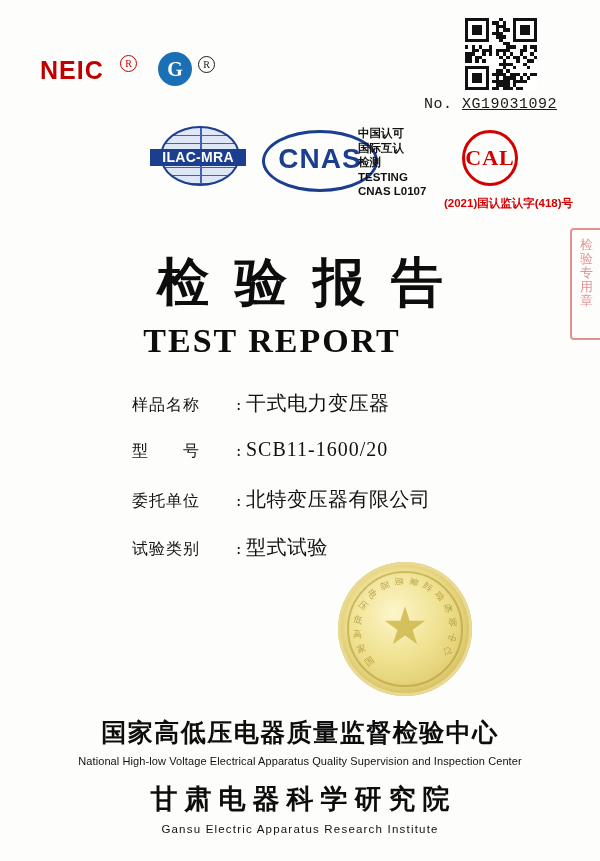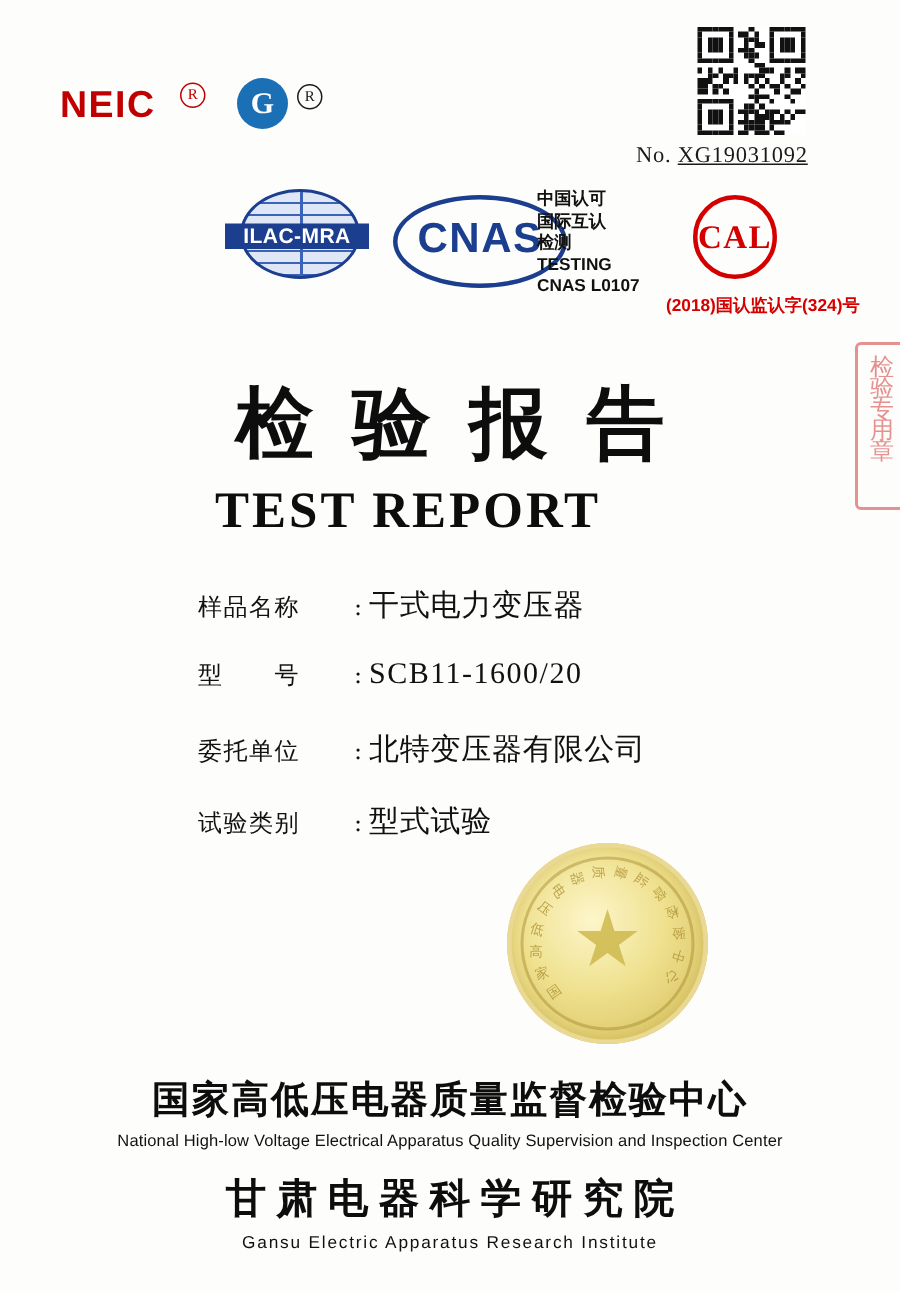--- a/index.html
+++ b/index.html
@@ -27,21 +27,21 @@
     height: 72px;
     background: #fff;
   }
   #qr .cell { position: absolute; background: #111; }
 
   
   #report-no {
     position: absolute;
     top: 96px;
     left: 424px;
-    font-family: Liberation Serif, serif;
+    font-family: Liberation Mono, monospace;
     font-size: 15px;
     color: #1a1a1a;
     letter-spacing: .5px;
     text-align: right;
   }
   #report-no .num { text-decoration: underline; }
 
   
   #neic {
     position: absolute;
@@ -346,21 +346,21 @@
     height: 108px;
     border: 2.5px solid #d23a3a;
     border-radius: 4px;
     opacity: .55;
   }
   #side-stamp .t {
     position: absolute;
     top: 8px; left: 8px;
     width: 16px;
     font-family: "DejaVu Serif", serif;
-    font-size: 16px;
+    font-size: 13px;
     line-height: 14px;
     color: #d23a3a;
   }
 
   
   #footer {
     position: absolute;
     top: 716px;
     left: 0;
     width: 600px;
@@ -645,21 +645,21 @@
     <div>国际互认</div>
     <div>检测</div>
     <div>TESTING</div>
     <div>CNAS L0107</div>
   </div>
 
   <div id="cqc">
     <div class="ring"></div>
     <div class="letters">CAL</div>
   </div>
-  <div id="cqc-code">(2018)国认监认字(324)号</div>
+  <div id="cqc-code">(2021)国认监认字(418)号</div>
 
   <div id="title-cn">检验报告</div>
   <div id="title-en">TEST REPORT</div>
 
   <div id="fields">
     <div class="field">
       <span class="label spread">样品名称</span>
       <span class="colon">:</span>
       <span class="value">干式电力变压器</span>
     </div>

